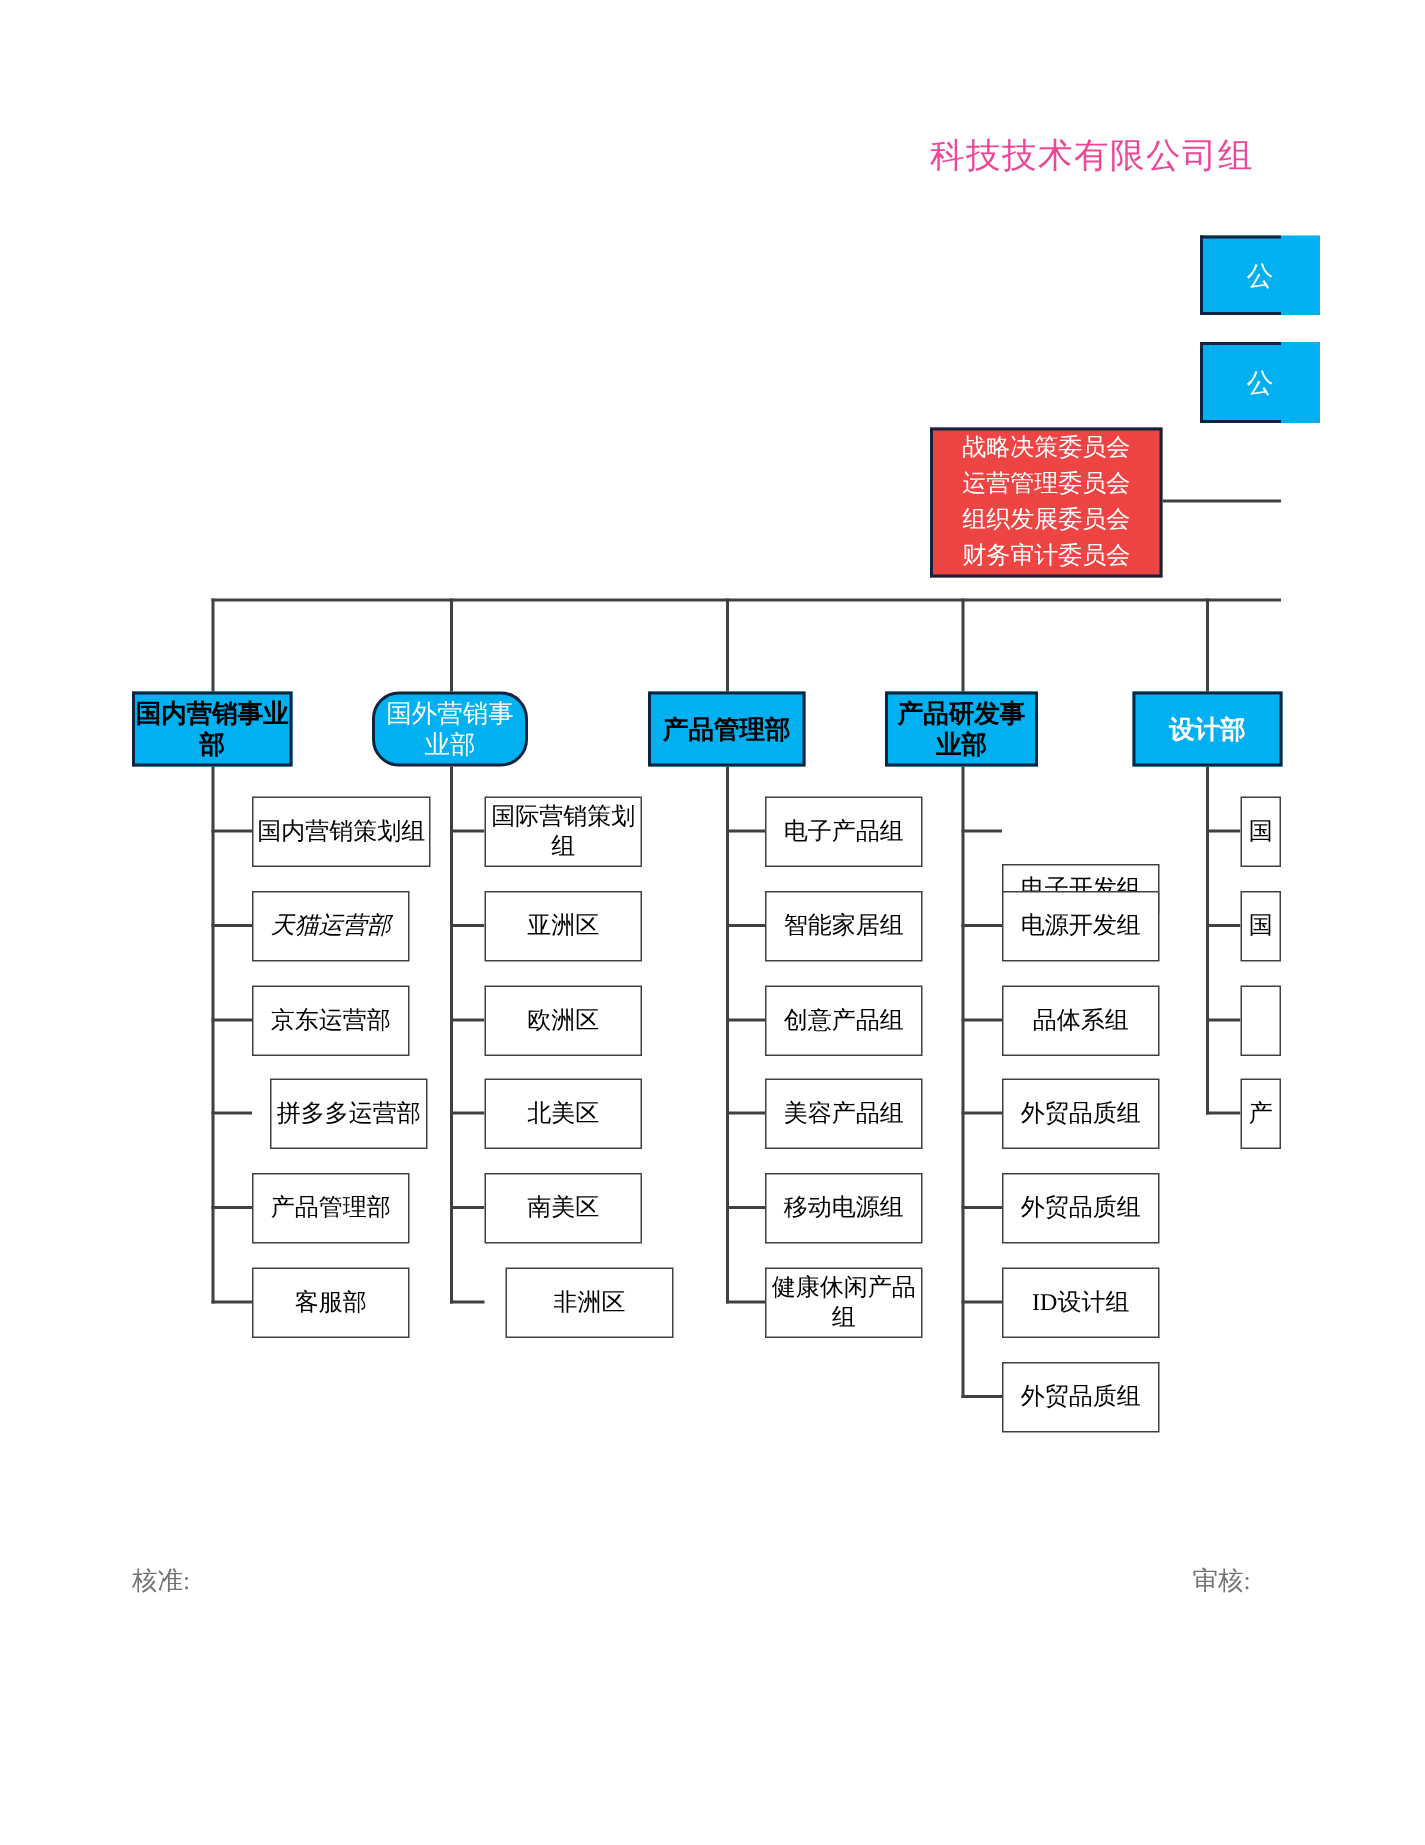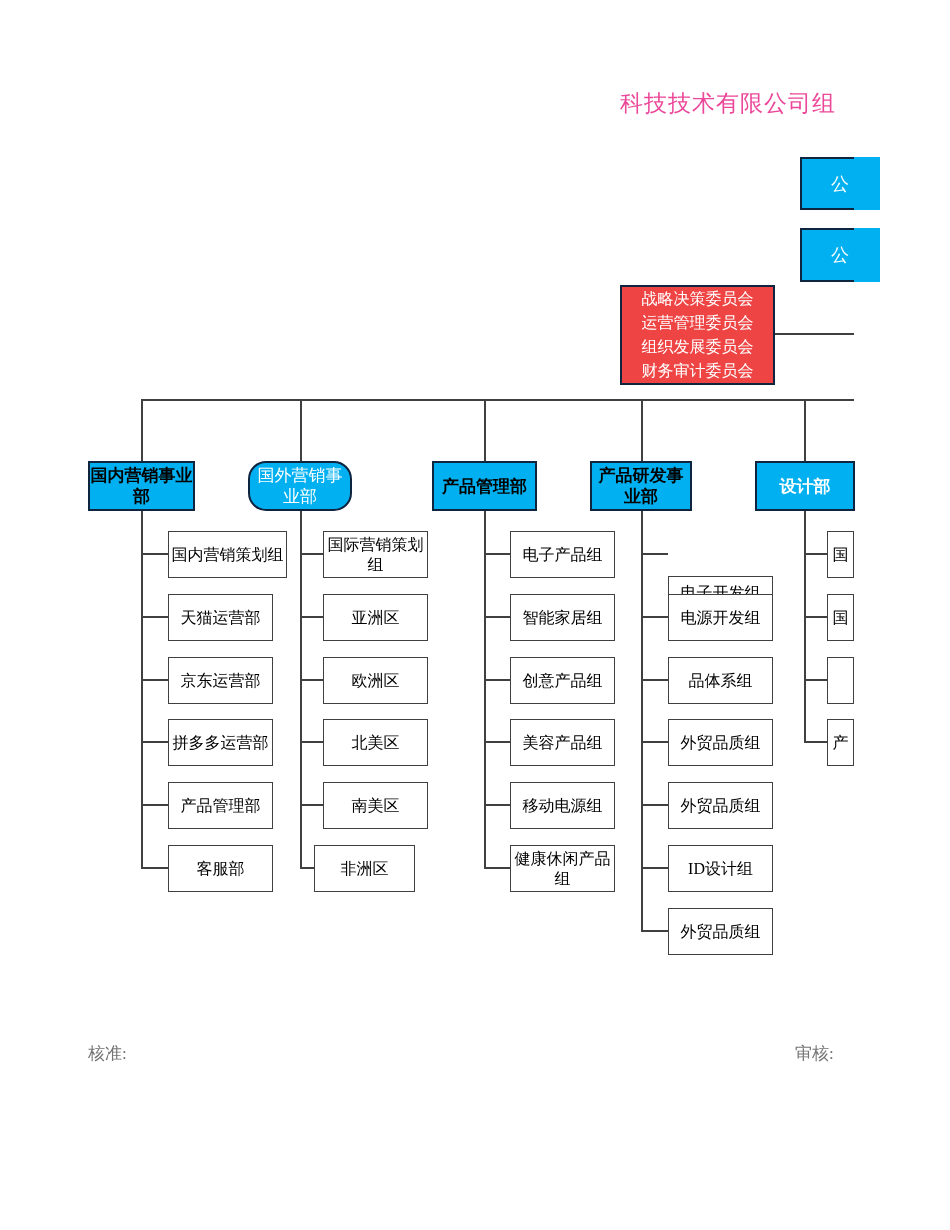--- a/index.html
+++ b/index.html
@@ -78,29 +78,29 @@
     <div class="vline" style="left: 141px; top: 399px; height: 62px;"></div>
     <div class="dept-box" style="left: 88px; top: 461px; width: 107px; height: 50px; color: rgb(0, 0, 0); font-weight: bold;">
       <span>国内营销事业部</span>
     </div>
     <div class="vline" style="left: 141px; top: 511px; height: 358px;"></div>
     <div class="hline" style="left: 141px; top: 553px; width: 27px;"></div>
     <div class="child-box" style="left: 168px; top: 531px; width: 119px; height: 47px;">
       <span>国内营销策划组</span>
     </div>
     <div class="hline" style="left: 141px; top: 616px; width: 27px;"></div>
-    <div class="child-box" style="left: 168px; top: 594px; width: 105px; height: 47px;">
+    <div class="child-box" style="left: 168px; top: 594px; width: 105px; height: 47px; font-style: italic;">
       <span>天猫运营部</span>
     </div>
     <div class="hline" style="left: 141px; top: 679px; width: 27px;"></div>
     <div class="child-box" style="left: 168px; top: 657px; width: 105px; height: 47px;">
       <span>京东运营部</span>
     </div>
     <div class="hline" style="left: 141px; top: 741px; width: 27px;"></div>
-    <div class="child-box" style="left: 168px; top: 719px; width: 105px; height: 47px;">
+    <div class="child-box" style="left: 180px; top: 719px; width: 105px; height: 47px;">
       <span>拼多多运营部</span>
     </div>
     <div class="hline" style="left: 141px; top: 804px; width: 27px;"></div>
     <div class="child-box" style="left: 168px; top: 782px; width: 105px; height: 47px;">
       <span>产品管理部</span>
     </div>
     <div class="hline" style="left: 141px; top: 867px; width: 27px;"></div>
     <div class="child-box" style="left: 168px; top: 845px; width: 105px; height: 47px;">
       <span>客服部</span>
     </div>
@@ -123,21 +123,21 @@
     </div>
     <div class="hline" style="left: 300px; top: 741px; width: 23px;"></div>
     <div class="child-box" style="left: 323px; top: 719px; width: 105px; height: 47px;">
       <span>北美区</span>
     </div>
     <div class="hline" style="left: 300px; top: 804px; width: 23px;"></div>
     <div class="child-box" style="left: 323px; top: 782px; width: 105px; height: 47px;">
       <span>南美区</span>
     </div>
     <div class="hline" style="left: 300px; top: 867px; width: 23px;"></div>
-    <div class="child-box" style="left: 314px; top: 845px; width: 101px; height: 47px;">
+    <div class="child-box" style="left: 337px; top: 845px; width: 112px; height: 47px;">
       <span>非洲区</span>
     </div>
     <div class="vline" style="left: 484px; top: 399px; height: 62px;"></div>
     <div class="dept-box" style="left: 432px; top: 461px; width: 105px; height: 50px; color: rgb(0, 0, 0); font-weight: bold;">
       <span>产品管理部</span>
     </div>
     <div class="vline" style="left: 484px; top: 511px; height: 358px;"></div>
     <div class="hline" style="left: 484px; top: 553px; width: 26px;"></div>
     <div class="child-box" style="left: 510px; top: 531px; width: 105px; height: 47px;">
       <span>电子产品组</span>

